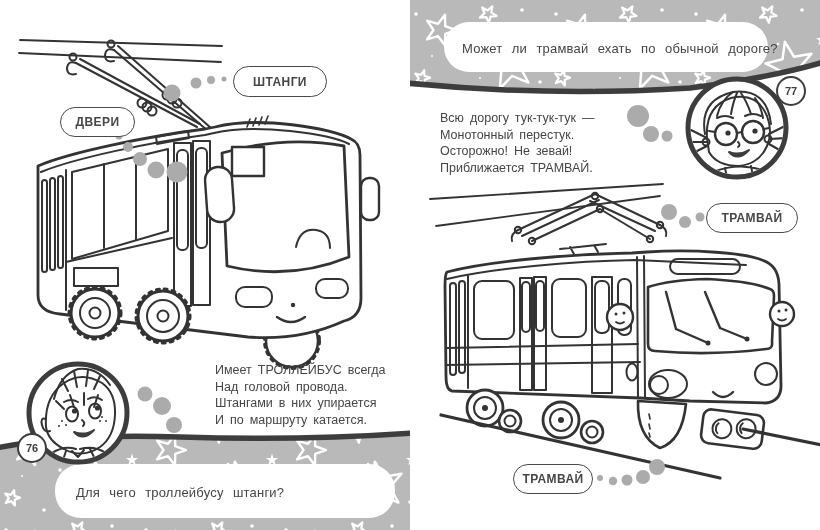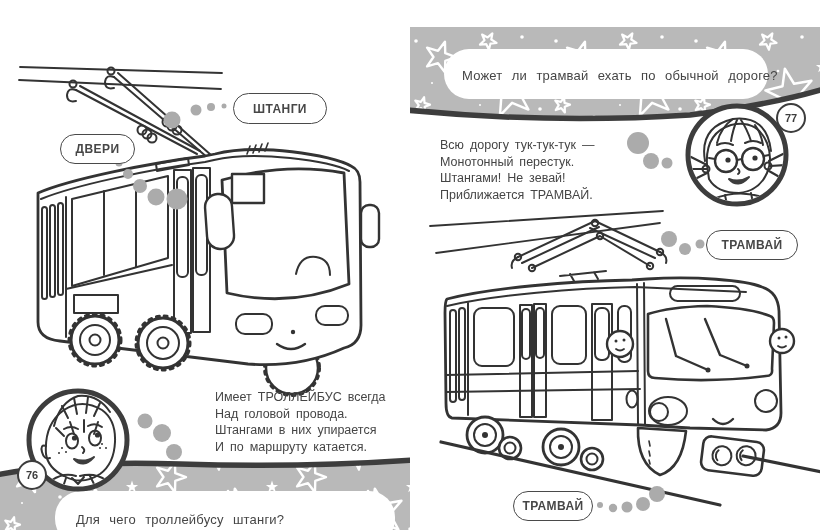--- a/index.html
+++ b/index.html
@@ -1,18 +1,18 @@
 <!DOCTYPE html>
 <html><head>
 <meta charset="utf-8">
 <style>
   html,body{margin:0;padding:0;background:#fff;}
   .spread{position:relative;width:820px;height:530px;background:#fff;overflow:hidden;
           font-family:"Liberation Sans","DejaVu Sans",sans-serif;}
-  .page{position:absolute;top:0;width:410px;height:416px;margin-top:27px;}
+  .page{position:absolute;top:0;width:410px;height:416px;}
   .page.left{left:0;} .page.right{left:410px;}
   .band{position:absolute;z-index:1;}
   .art{position:absolute;z-index:2;left:0;top:0;}
   .qbox{position:absolute;z-index:3;background:#fff;border-radius:26px;}
   .qtext{position:absolute;font-size:13px;color:#454545;word-spacing:5.5px;letter-spacing:.2px;white-space:nowrap;}
   .pill{position:absolute;z-index:6;display:flex;align-items:center;justify-content:center;
         background:#fff;border:1.5px solid #4a4a4a;border-radius:16px;
         font-size:12px;font-weight:bold;color:#474747;letter-spacing:.4px;white-space:nowrap;}
   .poem{position:absolute;z-index:2;font-size:12.5px;line-height:16.5px;color:#454545;word-spacing:2.5px;white-space:nowrap;}
   .poem span{display:block;}
@@ -340,21 +340,21 @@
           <circle cx="247" cy="467" r="8"></circle>
       </g>
     </svg>
 
     <div class="qbox" style="left:34px;top:22px;width:324px;height:50px"></div>
     <div class="qtext" style="left:52px;top:41px;z-index:4">Может ли трамвай ехать по обычной дороге?</div>
 
     <div class="poem" style="left:30px;top:110px">
       <span>Всю дорогу тук-тук-тук —</span>
       <span>Монотонный перестук.</span>
-      <span>Штангами! Не зевай!</span>
+      <span>Осторожно! Не зевай!</span>
       <span>Приближается ТРАМВАЙ.</span>
     </div>
 
     <div class="pill" style="left:296px;top:203px;width:90px;height:28px">
       <span>ТРАМВАЙ</span>
     </div>
     <div class="pill" style="left:103px;top:464px;width:78px;height:28px">
       <span>ТРАМВАЙ</span>
     </div>
 

